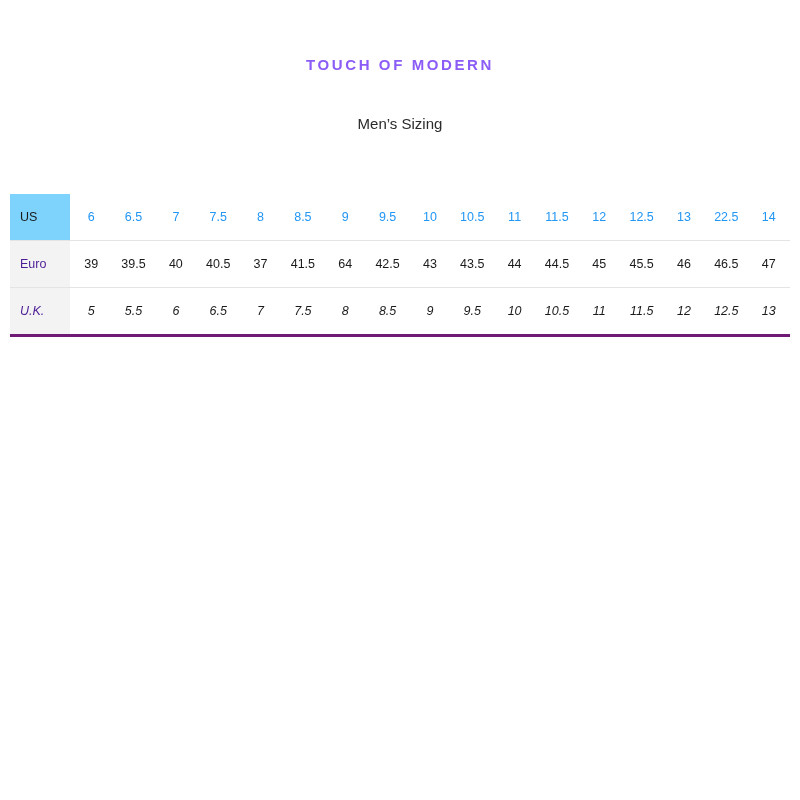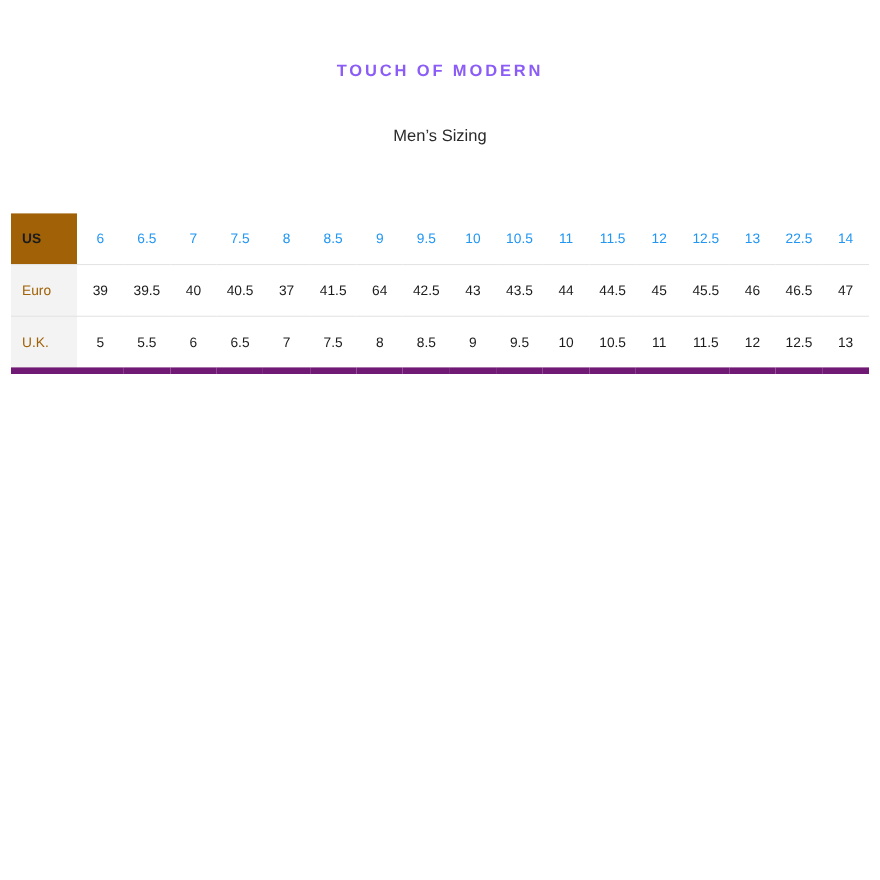--- a/index.html
+++ b/index.html
@@ -61,39 +61,39 @@
     padding: 0;
     height: 46px;
     vertical-align: middle;
     border: none;
   }
   .row-label {
     text-align: left !important;
     padding-left: 10px !important;
     background: #f3f3f3;
     font-size: 13px;
-    color: #a16207;
+    color: #4c1d95;
     width: 50px;
   }
   .row-label.head {
-    background: #a16207;
-    font-weight: bold;
+    background: #7dd3fc;
   }
   tr.head-row td {
     color: #2196f3;
     font-size: 12.5px;
   }
   tr.head-row td.row-label {
     color: #1b1b1b;
   }
   tr.divider-top td {
     border-top: 1px solid #e4e4e4;
   }
   tr.divider-bottom td {
-    border-bottom: 6px solid #701a75;
+    border-bottom: 3px solid #701a75;
+    font-style: italic;
   }
 </style>
 </head>
 <body>
 
 <div class="page">
 
   <div class="brand">TOUCH OF MODERN</div>
   <div class="subtitle">Men’s Sizing</div>
 

